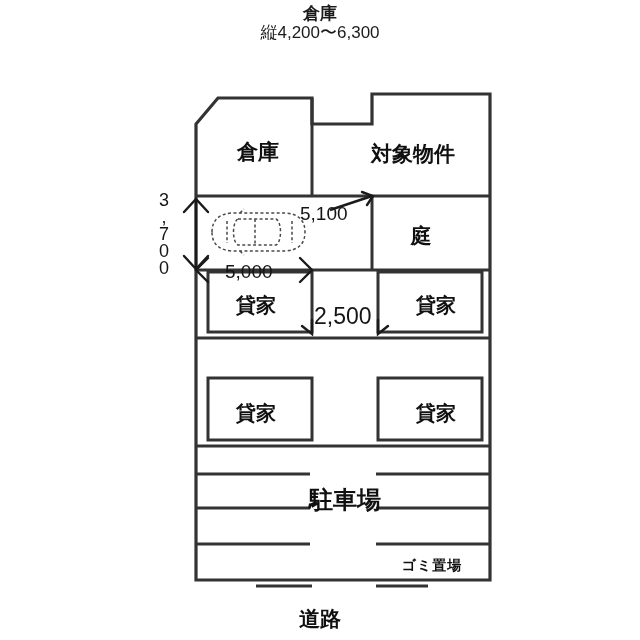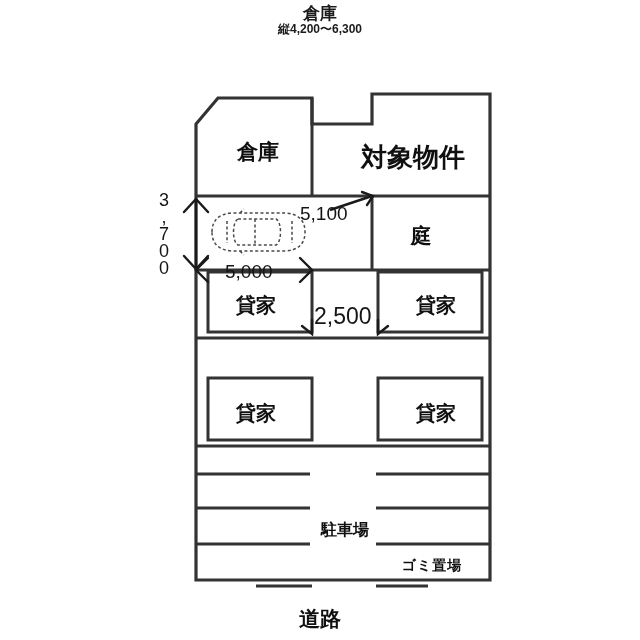--- a/index.html
+++ b/index.html
@@ -27,22 +27,22 @@
   }
   #header-block .hline {
     display: block;
     font-size: 17px;
     font-weight: 700;
     letter-spacing: 0px;
     color: #1b1b1b;
     white-space: pre;
   }
   #header-block .hline.sub {
-    font-size: 12px;
-    font-weight: 700;
+    font-size: 17px;
+    font-weight: 400;
     text-align: center;
   }
 
   
   #diagram {
     position: absolute;
     left: 0;
     top: 0;
     width: 640px;
     height: 640px;
@@ -50,27 +50,27 @@
 
   
   .plan-label {
     position: absolute;
     font-weight: 700;
     color: #101010;
     white-space: nowrap;
     text-align: center;
   }
   .lbl-soko      { left: 212px; top: 138px; width: 92px; font-size: 21px; }
-  .lbl-taisho    { left: 348px; top: 140px; width: 130px; font-size: 26px; }
+  .lbl-taisho    { left: 348px; top: 140px; width: 130px; font-size: 21px; }
   .lbl-niwa      { left: 400px; top: 222px; width: 42px; font-size: 21px; }
   .lbl-kashiya1  { left: 216px; top: 292px; width: 80px; font-size: 20px; }
   .lbl-kashiya2  { left: 396px; top: 292px; width: 80px; font-size: 20px; }
   .lbl-kashiya3  { left: 216px; top: 400px; width: 80px; font-size: 20px; }
   .lbl-kashiya4  { left: 396px; top: 400px; width: 80px; font-size: 20px; }
-  .lbl-chusha    { left: 300px; top: 520px; width: 90px; font-size: 16px; }
+  .lbl-chusha    { left: 300px; top: 484px; width: 90px; font-size: 24px; }
   .lbl-gomi      { left: 383px; top: 557px; width: 98px; font-size: 14px; letter-spacing: 1px; }
   .lbl-douro     { left: 285px; top: 605px; width: 70px; font-size: 21px; }
 
   
   .dim-label {
     position: absolute;
     font-weight: 400;
     color: #151515;
     white-space: nowrap;
   }

